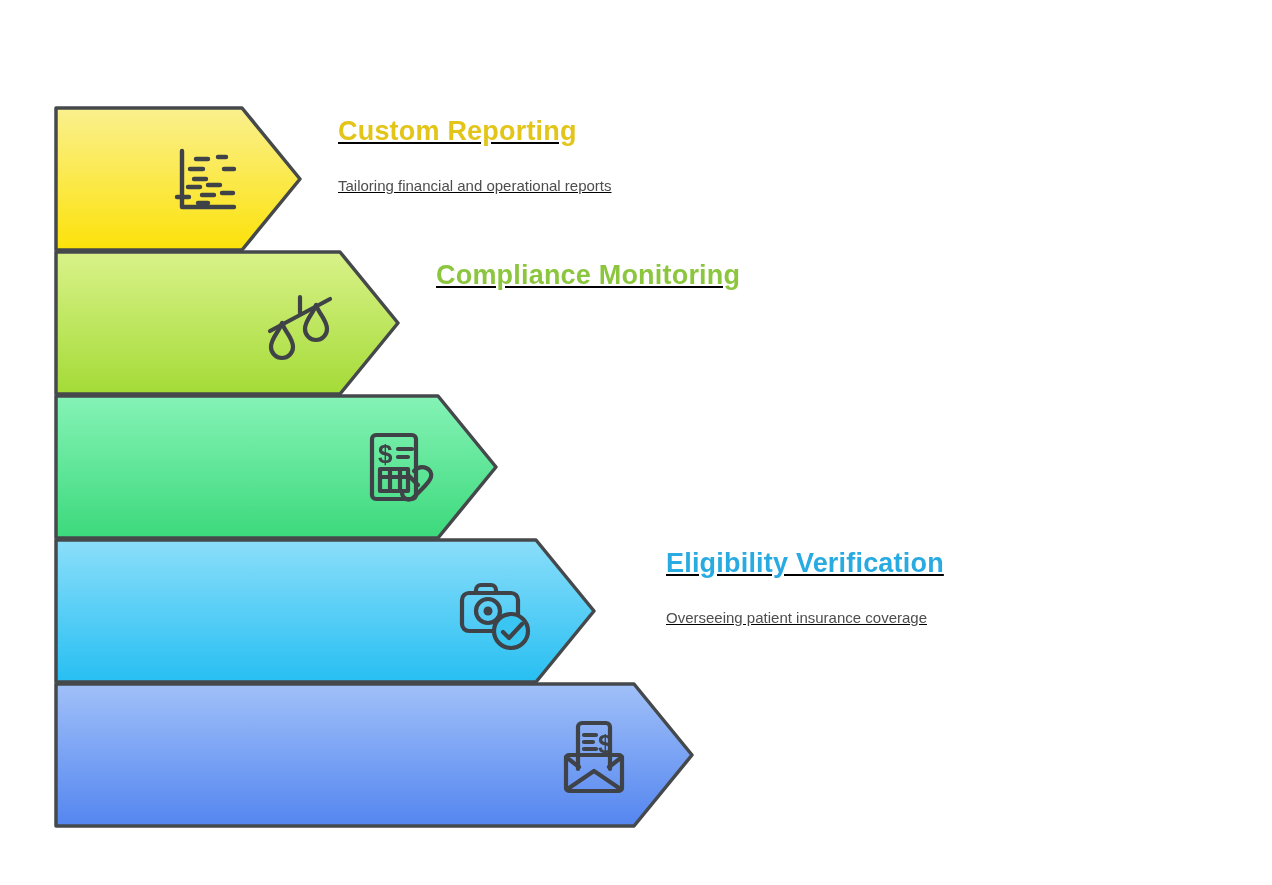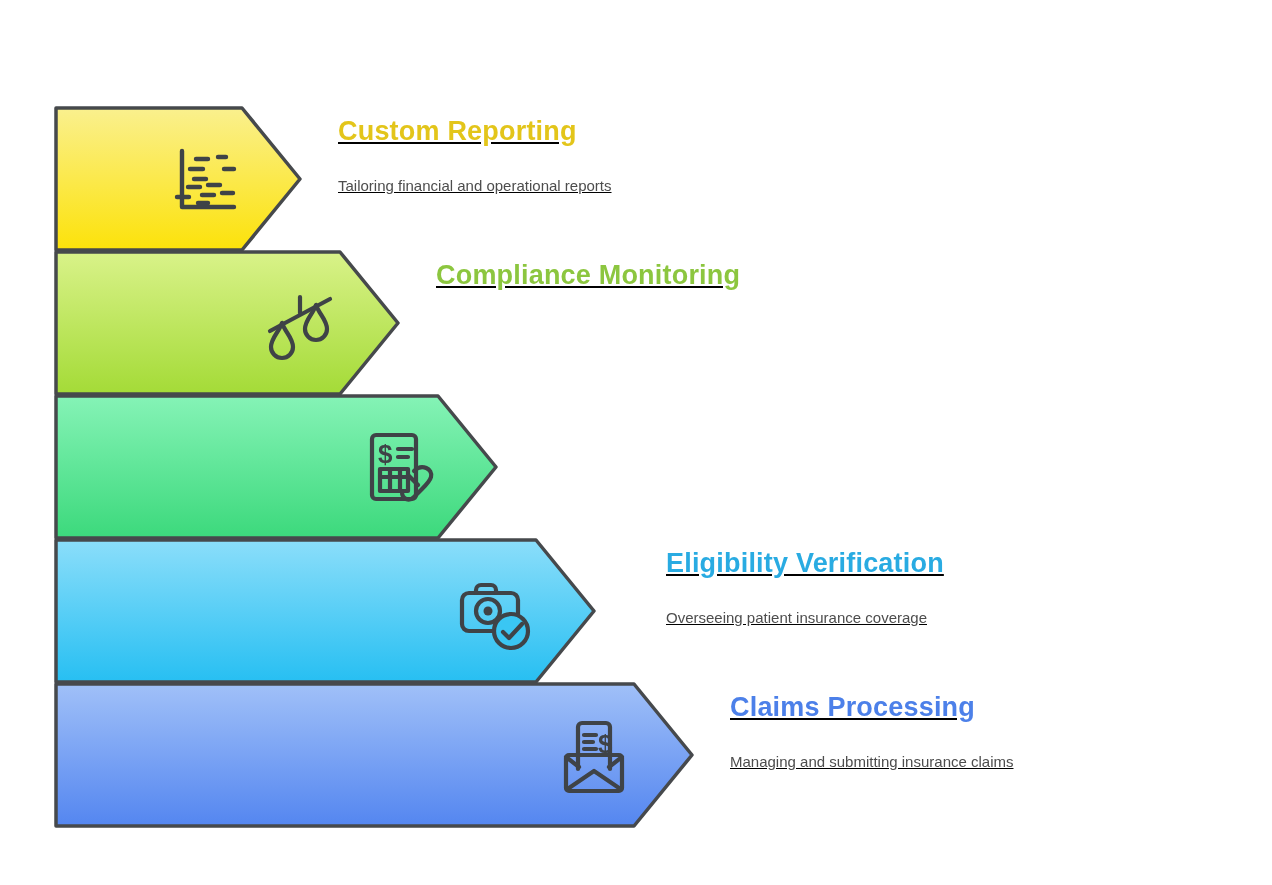--- a/index.html
+++ b/index.html
@@ -129,18 +129,14 @@
       <div class="icon-box" style="left: 498px; color: rgb(63, 67, 71);">
     <svg viewBox="0 0 84 84" fill="none" stroke="currentColor" stroke-width="4.2" stroke-linecap="round" stroke-linejoin="round">
       <path d="M26 54 V12 a4 4 0 0 1 4 -4 h24 a4 4 0 0 1 4 4 v42"></path>
       <path d="M32 20 h12 M32 27 h9 M32 34 h12"></path>
       <text x="46" y="38" font-size="26" font-weight="700" fill="currentColor" stroke="none" font-family="Liberation Sans, DejaVu Sans, sans-serif">$</text>
       <rect x="14" y="40" width="56" height="36" rx="3"></rect>
       <path d="M14 42 L27 52 M70 42 L57 52"></path>
       <path d="M17 73 L42 56 L67 73"></path>
     </svg>
       </div>
-      <div class="text-block" style="left: 676px;">
-        <h3 class="step-title" style="color: rgb(76, 128, 233);">Claims Processing</h3>
-        <p class="step-desc nowrap" style="color: rgb(77, 77, 77);">Managing and submitting insurance claims</p>
-      </div>
     </div>
   </div>
 
 </body></html>

